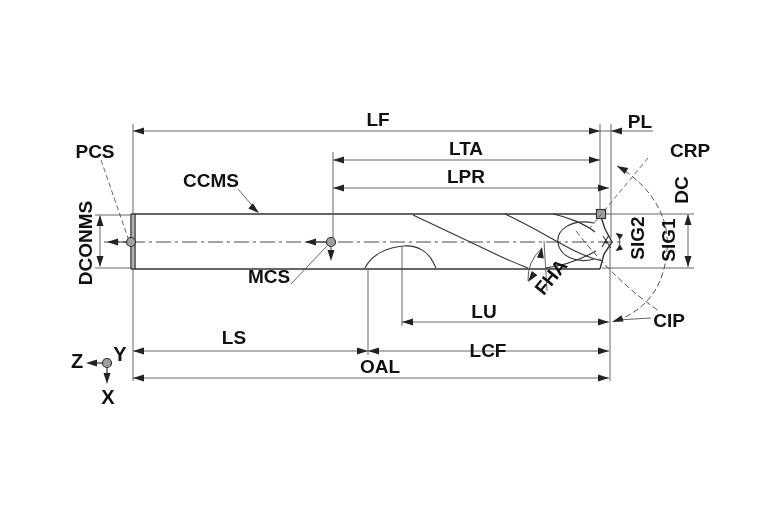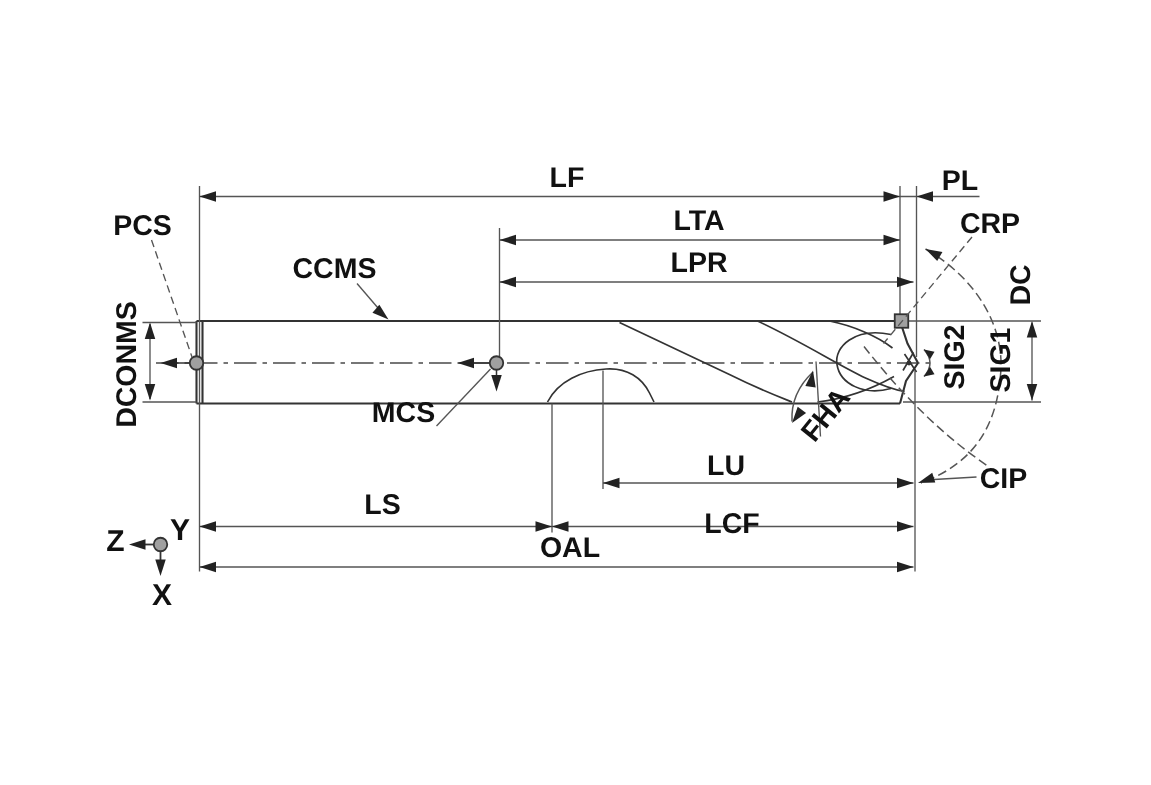--- a/index.html
+++ b/index.html
@@ -161,31 +161,31 @@
     <line x1="107" y1="367" x2="107" y2="380" stroke="#333" stroke-width="1.2"></line>
     <polygon points="107,384 103.5,373 110.5,373" fill="#222"></polygon>
     <circle cx="107" cy="363" r="4.5" fill="#a0a0a0" stroke="#333" stroke-width="1.2"></circle>
   </g>
 </svg>
 
 <div class="lbl" style="left:378px;top:119px">LF</div>
 <div class="lbl" style="left:640px;top:121px">PL</div>
 <div class="lbl" style="left:466px;top:148px">LTA</div>
 <div class="lbl" style="left:466px;top:176px">LPR</div>
-<div class="lbl" style="left:660px;top:150px">CRP</div>
+<div class="lbl" style="left:690px;top:150px">CRP</div>
 <div class="lbl rot90" style="left:681px;top:190px">DC</div>
 <div class="lbl rot90" style="left:637px;top:238px">SIG2</div>
 <div class="lbl rot90" style="left:668px;top:240px">SIG1</div>
 <div class="lbl" style="left:669px;top:320px">CIP</div>
 <div class="lbl rotfha" style="left:551px;top:277px">FHA</div>
 <div class="lbl" style="left:484px;top:311px">LU</div>
 <div class="lbl" style="left:488px;top:350px">LCF</div>
-<div class="lbl" style="left:255px;top:337px">LS</div>
+<div class="lbl" style="left:234px;top:337px">LS</div>
 <div class="lbl" style="left:380px;top:366px">OAL</div>
 <div class="lbl" style="left:269px;top:276px">MCS</div>
 <div class="lbl" style="left:95px;top:151px">PCS</div>
-<div class="lbl" style="left:223px;top:180px">CCMS</div>
+<div class="lbl" style="left:211px;top:180px">CCMS</div>
 <div class="lbl rot90" style="left:85px;top:243px">DCONMS</div>
 <div class="lbl axis" style="left:77px;top:361px">Z</div>
 <div class="lbl axis" style="left:120px;top:354px">Y</div>
 <div class="lbl axis" style="left:108px;top:397px">X</div>
 
 </div>
 
 </body></html>

